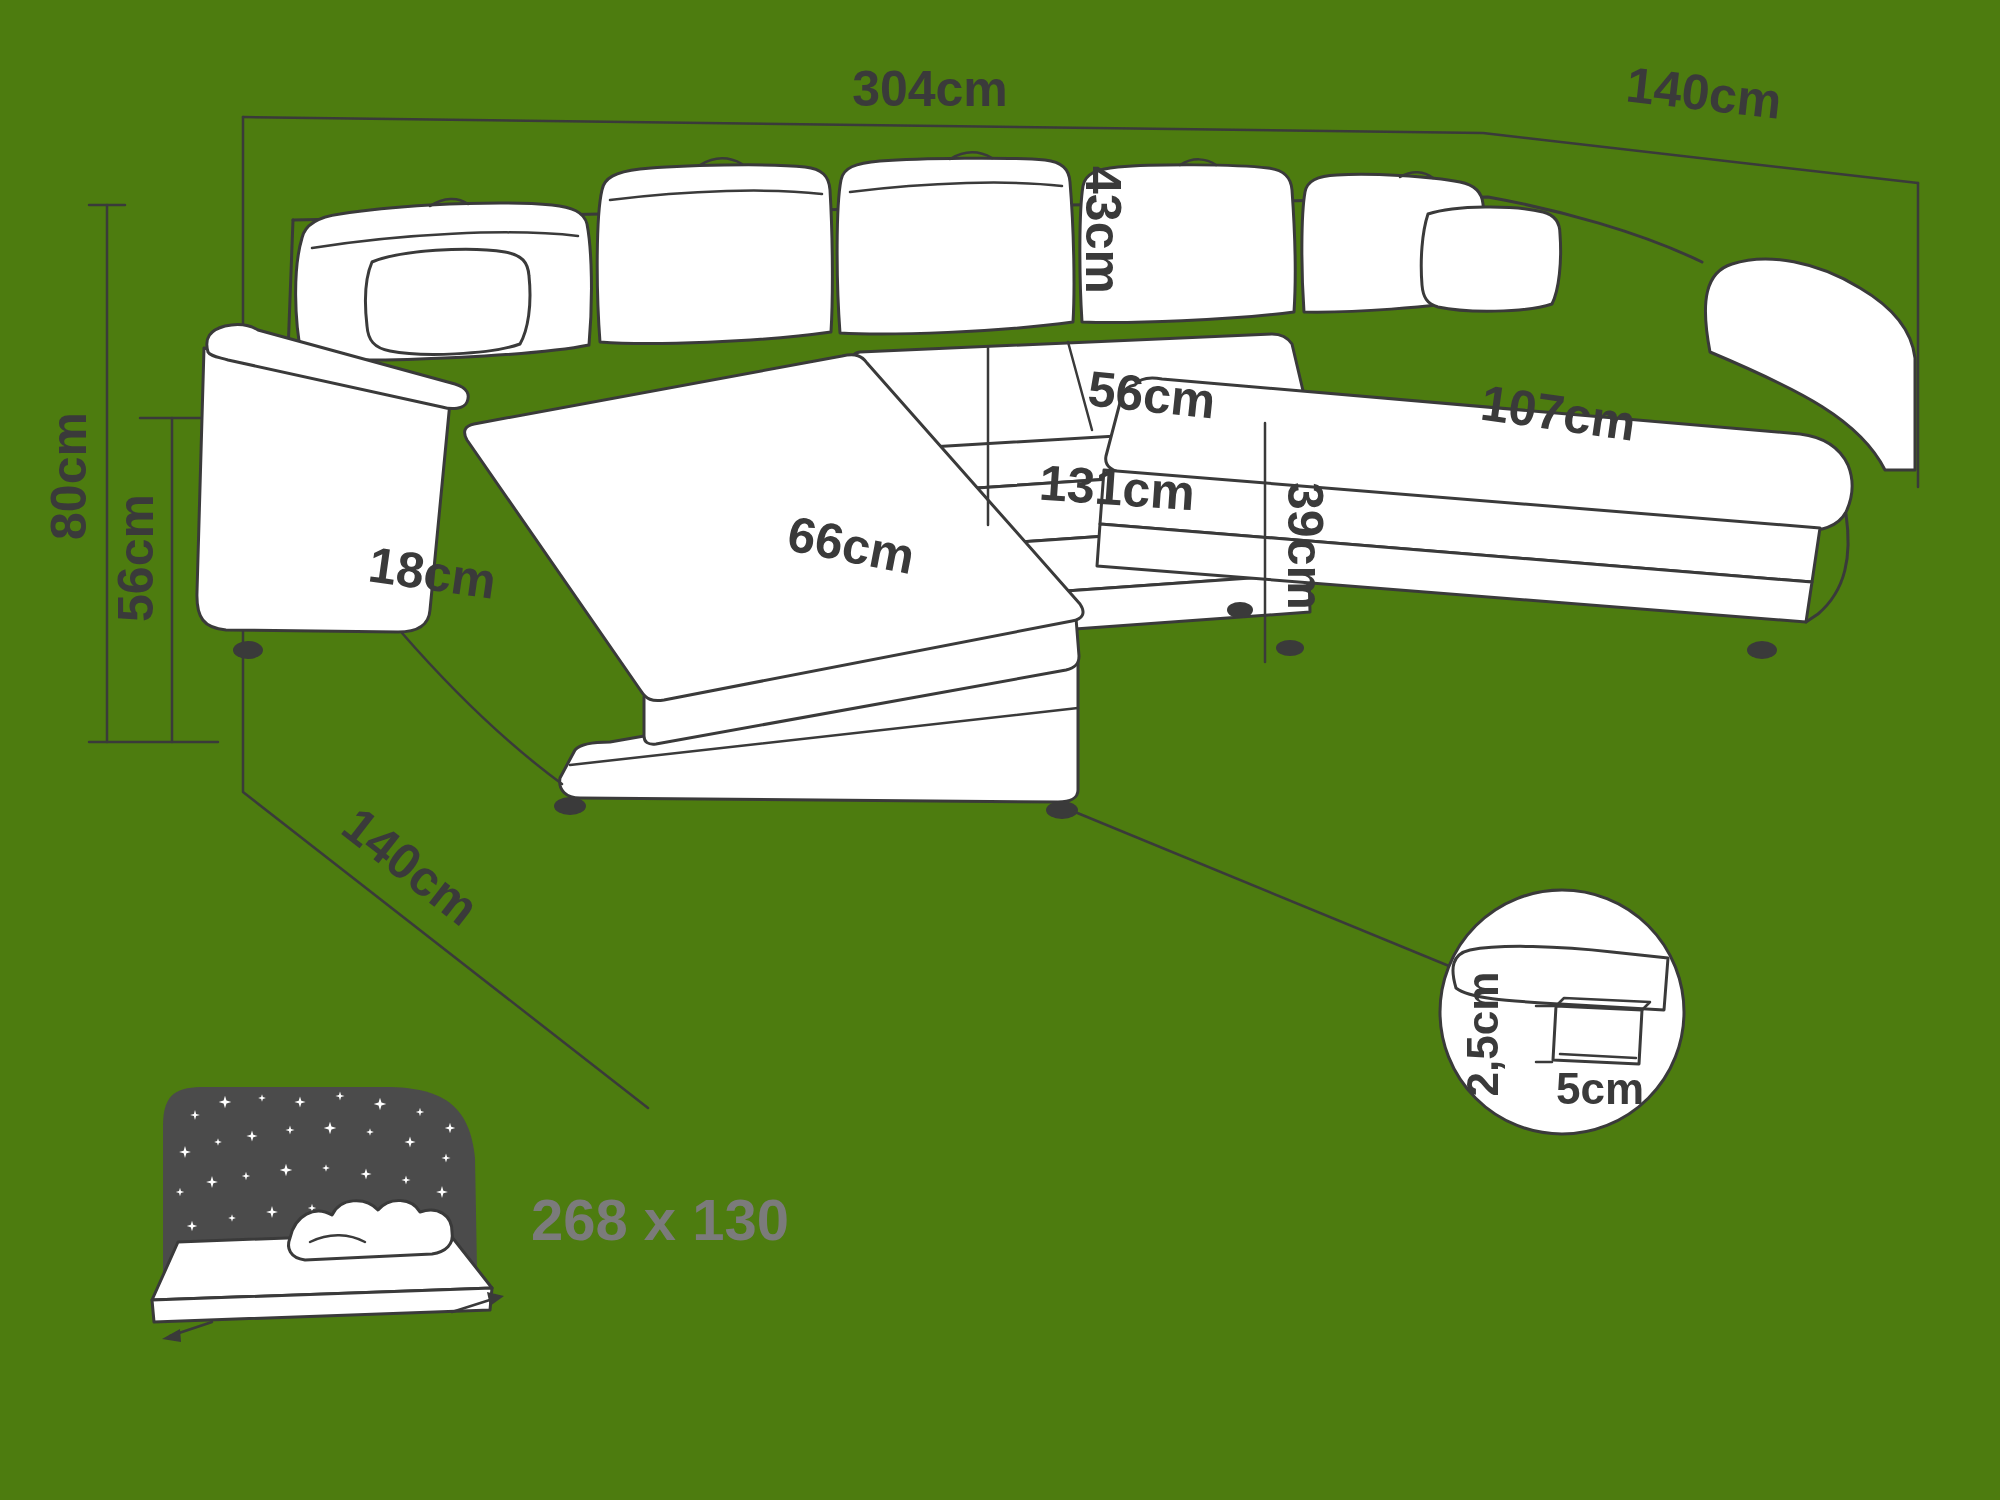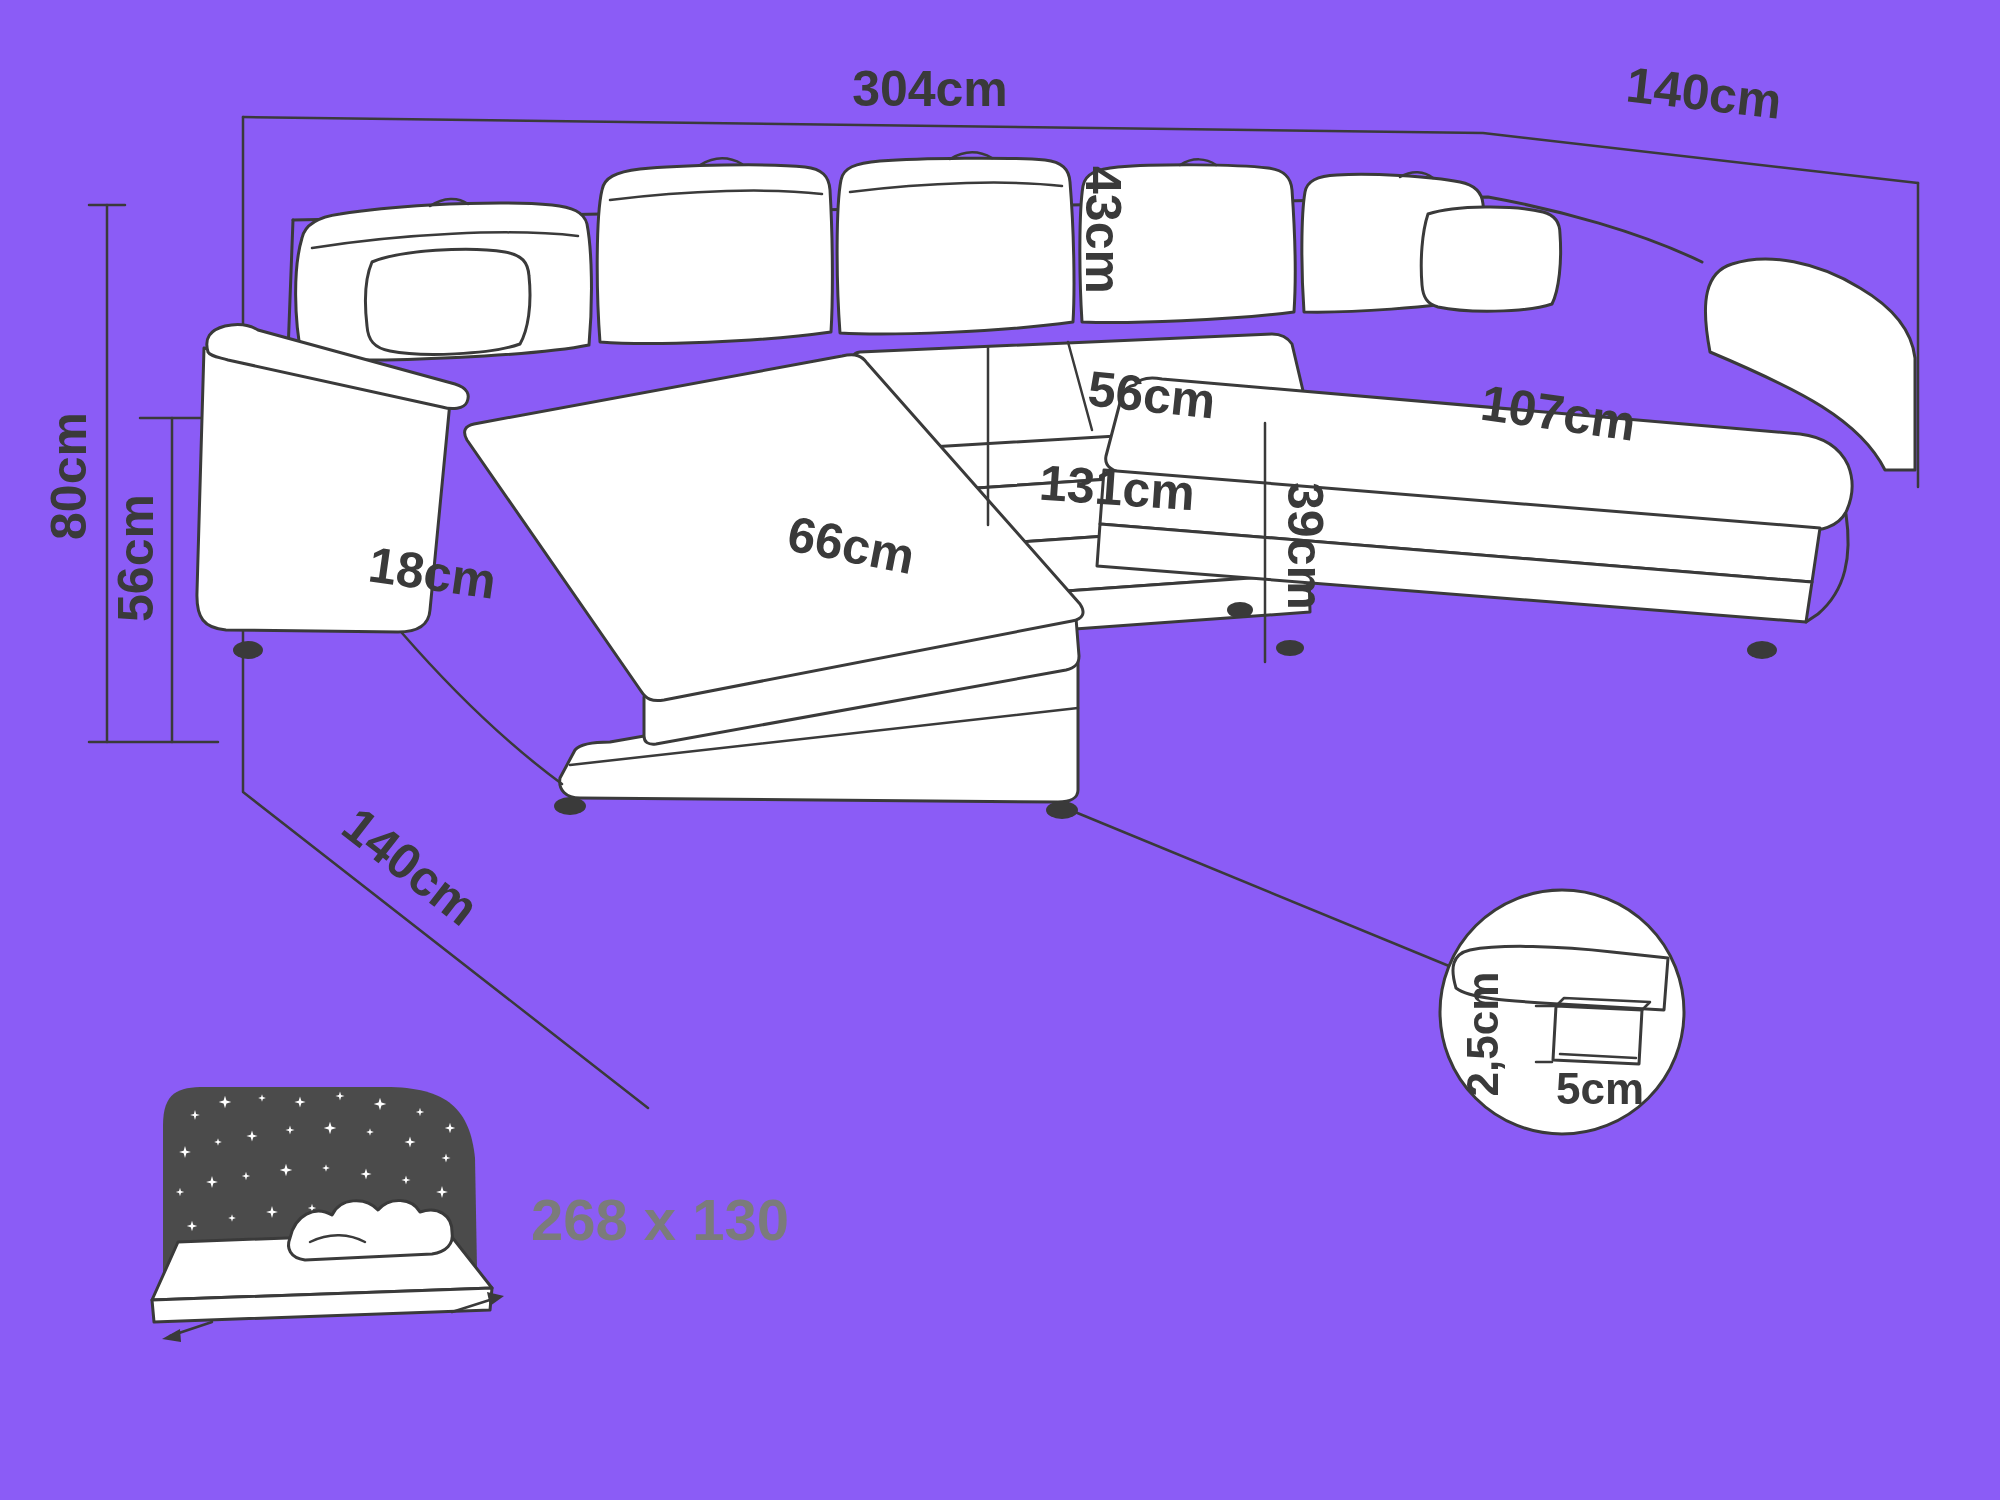--- a/index.html
+++ b/index.html
@@ -1,16 +1,16 @@
 <!DOCTYPE html>
 <html><head>
 <meta charset="utf-8">
 <style>
   html,body{margin:0;padding:0;background:#ffffff;}
-  .stage{position:relative;width:2000px;height:1500px;background:#8b5cf6;overflow:hidden;
+  .stage{position:relative;width:2000px;height:1500px;background:#4d7c0f;overflow:hidden;
          font-family:"Liberation Sans", sans-serif;}
   .stage svg{position:absolute;left:0;top:0;}
   .ln{fill:none;stroke:#3a3a3a;stroke-width:3;stroke-linecap:round;stroke-linejoin:round;}
   .ln-thin{fill:none;stroke:#3a3a3a;stroke-width:2.5;stroke-linecap:round;stroke-linejoin:round;}
   .wh{fill:#ffffff;stroke:#3a3a3a;stroke-width:3;stroke-linejoin:round;}
   .foot{fill:#3a3a3a;stroke:none;}
   .dim{font-family:"Liberation Sans", sans-serif;font-weight:bold;font-size:50px;fill:#3a3a3a;}
   .dim-sm{font-family:"Liberation Sans", sans-serif;font-weight:bold;font-size:44px;fill:#3a3a3a;}
   .dim-bed{font-family:"Liberation Sans", sans-serif;font-weight:bold;font-size:58px;fill:#7b7b7b;}
   .darkfill{fill:#4b4b4b;stroke:none;}

